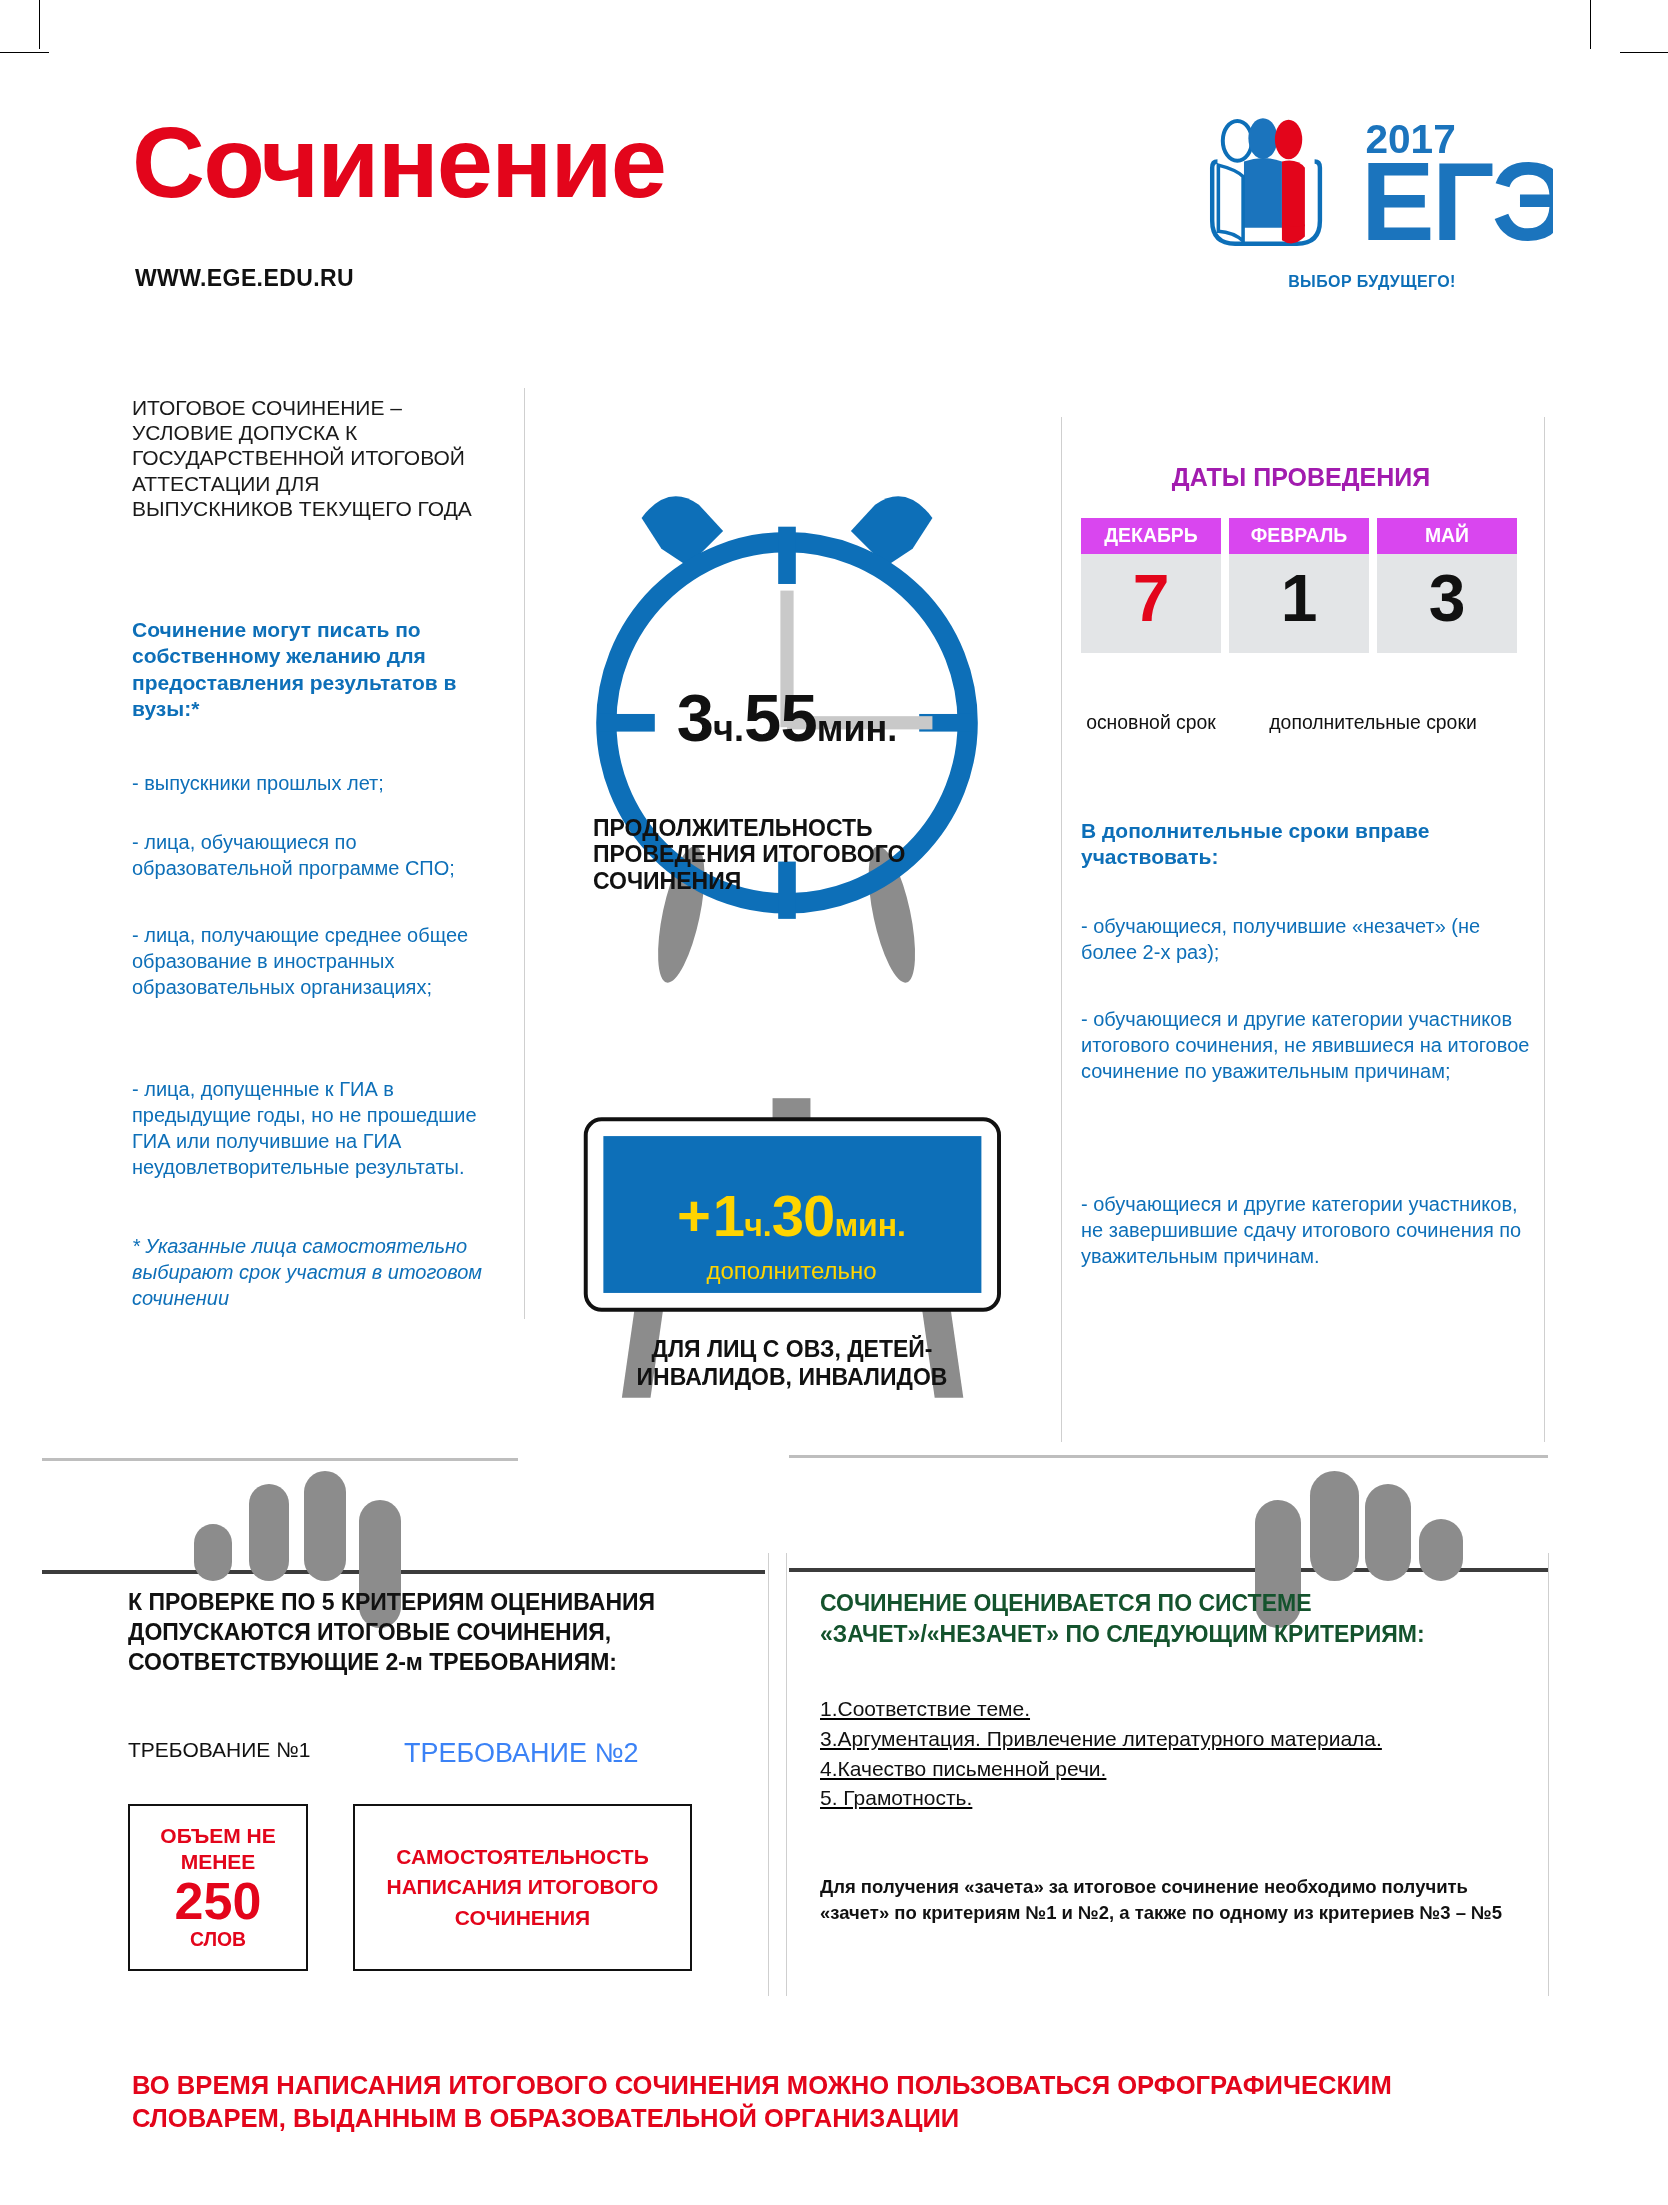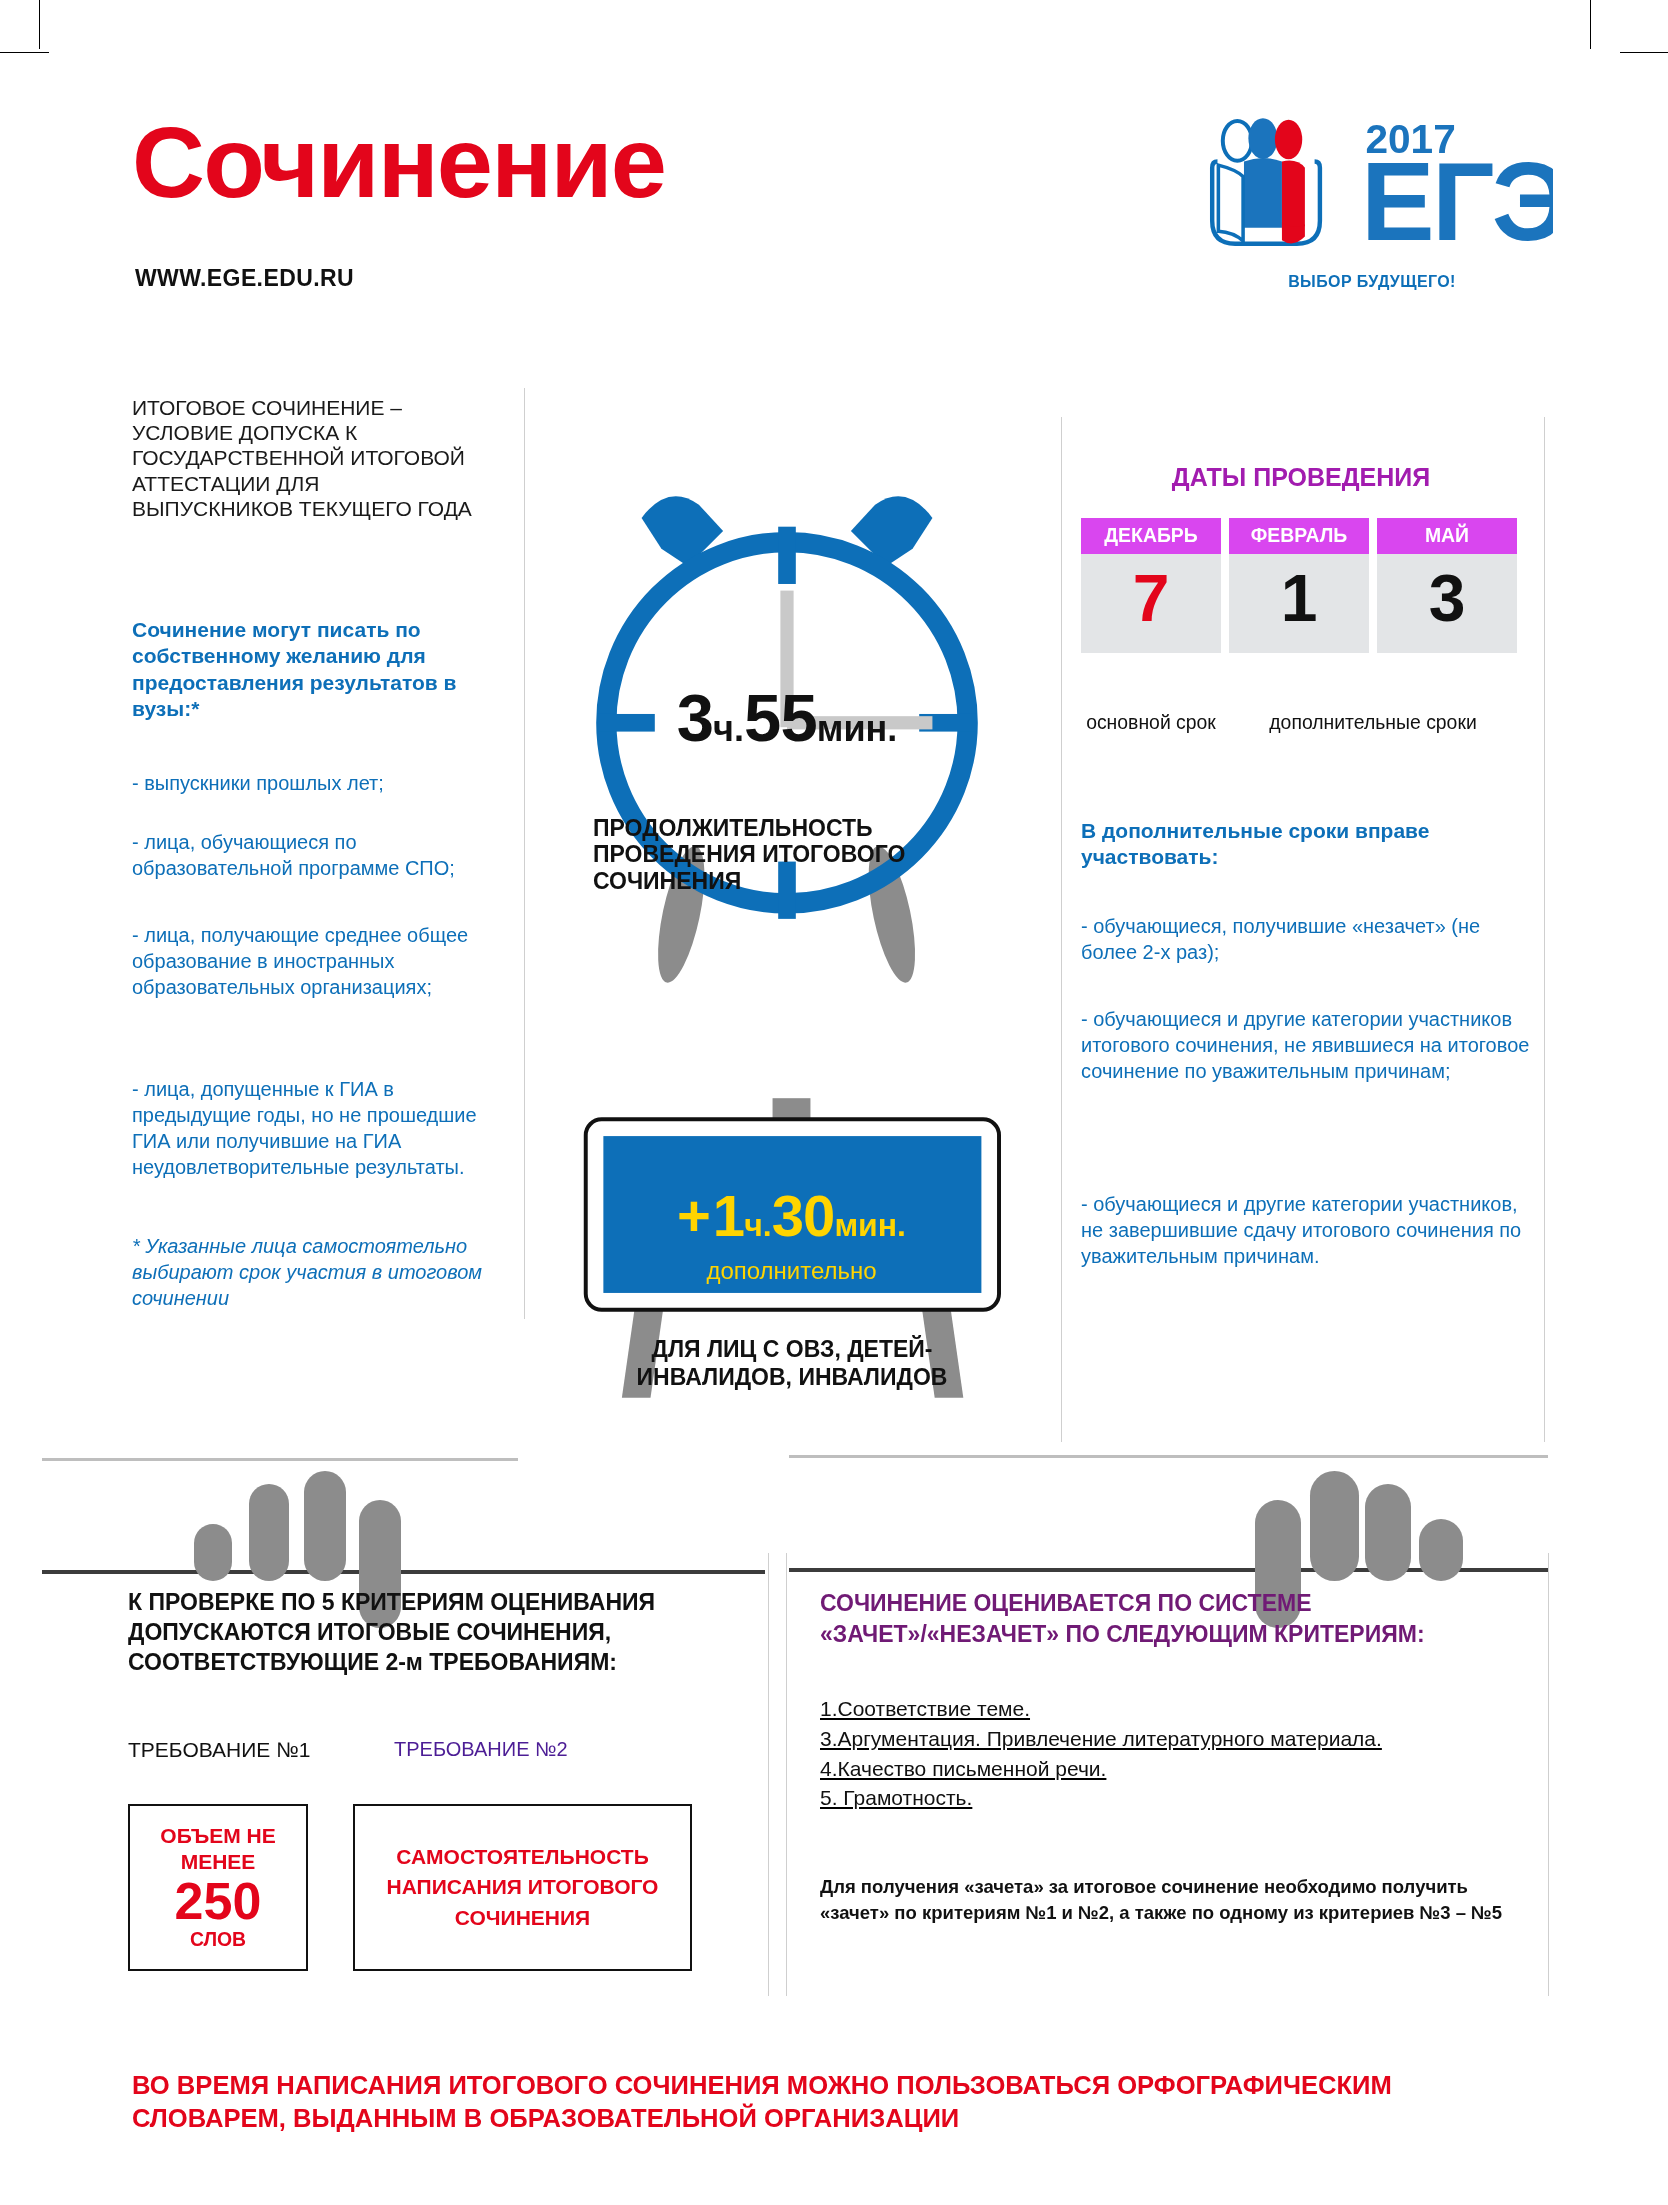--- a/index.html
+++ b/index.html
@@ -122,37 +122,37 @@
 
   
   .bar{position:absolute;background:#8c8c8c;border-radius:441px;}
 
   
   #req-heading{
     left:128px;top:1588px;width:626px;
     font-size:23px;font-weight:bold;line-height:1.30;color:#111;
   }
   #req-label-1{left:128px;top:1738px;font-size:21px;color:#111;}
-  #req-label-2{left:394px;top:1738px;font-size:20px;color:#4c1d95;}
+  #req-label-2{left:404px;top:1738px;font-size:27px;color:#3b82f6;}
   .req-box{
     position:absolute;border:2.2px solid #111;background:#fff;
     display:flex;align-items:center;justify-content:center;
   }
   #req-box-1{left:128px;top:1804px;width:176px;height:163px;}
   #req-box-2{left:353px;top:1804px;width:335px;height:163px;}
   #req-box-1 .inner{text-align:center;color:#e3051b;font-weight:bold;line-height:1.2;}
   #req-box-1 .t{font-size:21px;}
   #req-box-1 .n{font-size:52px;line-height:1.05;}
   #req-box-1 .u{font-size:19.4px;}
   #req-box-2 .inner{text-align:center;color:#e3051b;font-weight:bold;font-size:21px;line-height:1.45;}
 
   
   #grade-heading{
     left:820px;top:1588px;width:706px;
-    font-size:23px;font-weight:bold;line-height:1.35;color:#701a75;
+    font-size:23px;font-weight:bold;line-height:1.35;color:#14532d;
   }
   #grade-list{left:820px;top:1694px;width:715px;text-decoration:underline;}
   #grade-list div{font-size:21px;line-height:1.42;color:#111;}
   #grade-note{
     left:820px;top:1874px;width:688px;
     font-size:18.5px;font-weight:bold;line-height:1.40;color:#111;
   }
 
   
   #footer-note{

